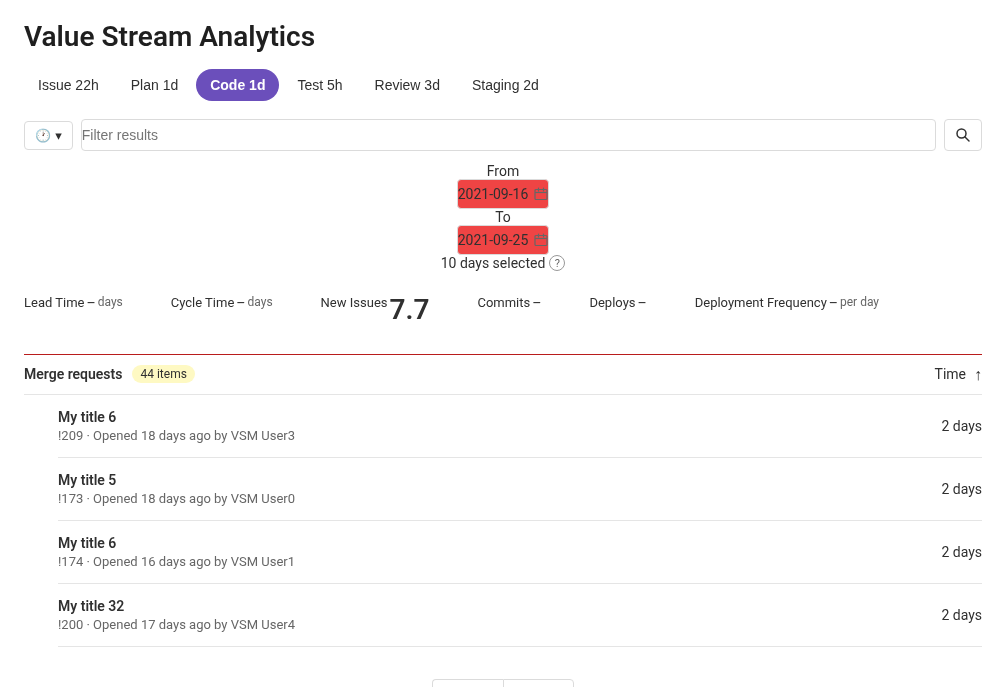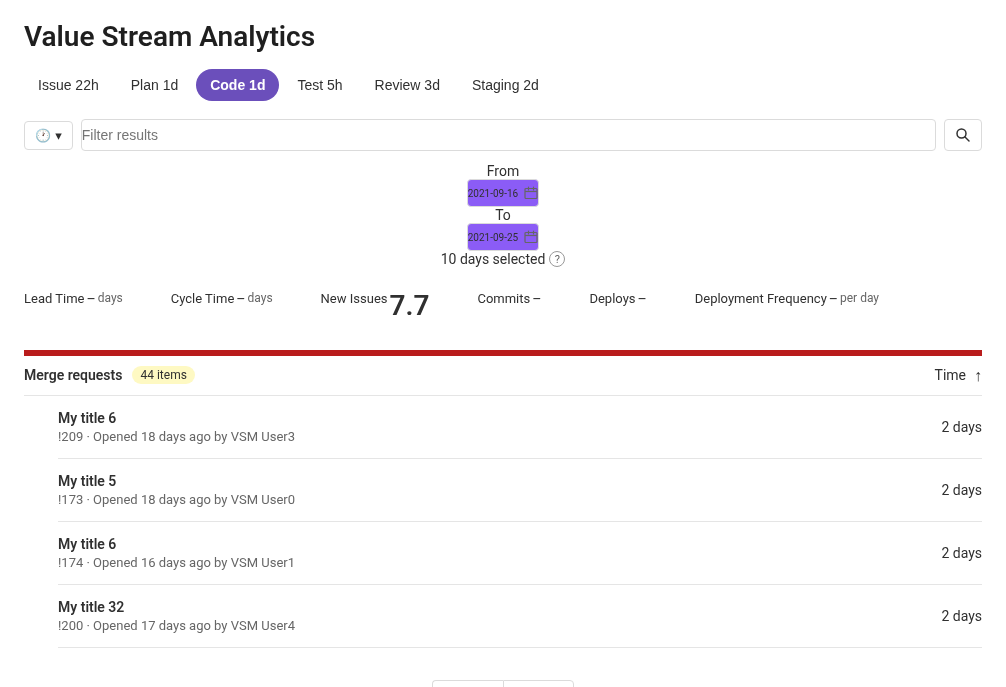--- a/index.html
+++ b/index.html
@@ -84,22 +84,22 @@
       color: #303030;
       flex-direction: column;
     }
     .date-input {
       display: flex;
       align-items: center;
       gap: 6px;
       border: 1px solid #dbdbdb;
       border-radius: 4px;
       padding: 6px 0;
-      background: #8b5cf6;
-      font-size: 10px;
+      background: #ef4444;
+      font-size: 14px;
     }
     .date-input svg { color: #666; }
     .days-selected {
       display: flex;
       align-items: center;
       gap: 4px;
       font-size: 14px;
     }
     .metrics-row {
       display: flex;
@@ -128,21 +128,21 @@
     }
     .metric-sub {
       font-size: 12px;
       color: #666;
     }
     .table-header {
       display: flex;
       align-items: center;
       justify-content: space-between;
       padding: 10px 0;
-      border-top: 6px solid #b91c1c;
+      border-top: 1px solid #b91c1c;
       border-bottom: 1px solid #e5e5e5;
       margin-bottom: 0;
     }
     .table-header-left {
       display: flex;
       align-items: center;
       gap: 10px;
       font-size: 14px;
       font-weight: 600;
     }

